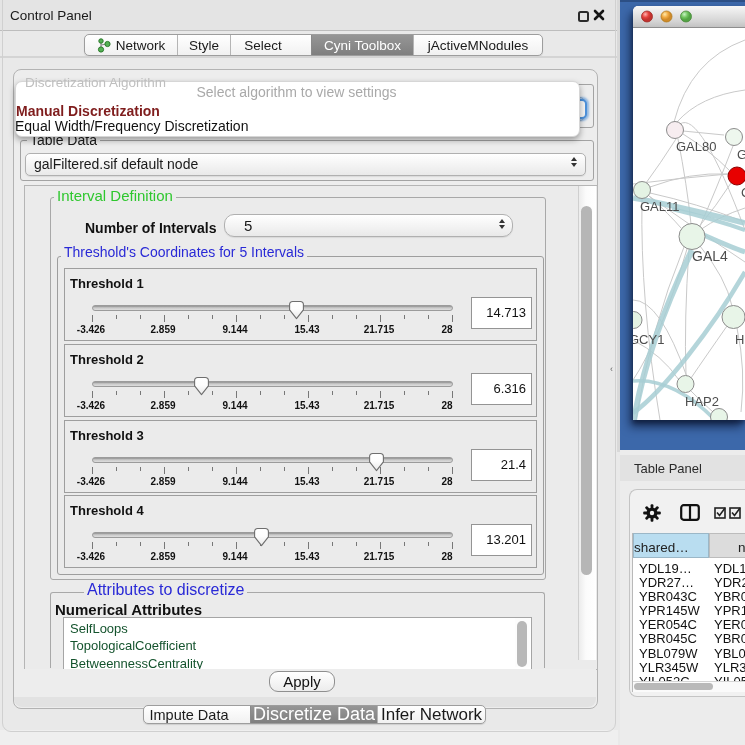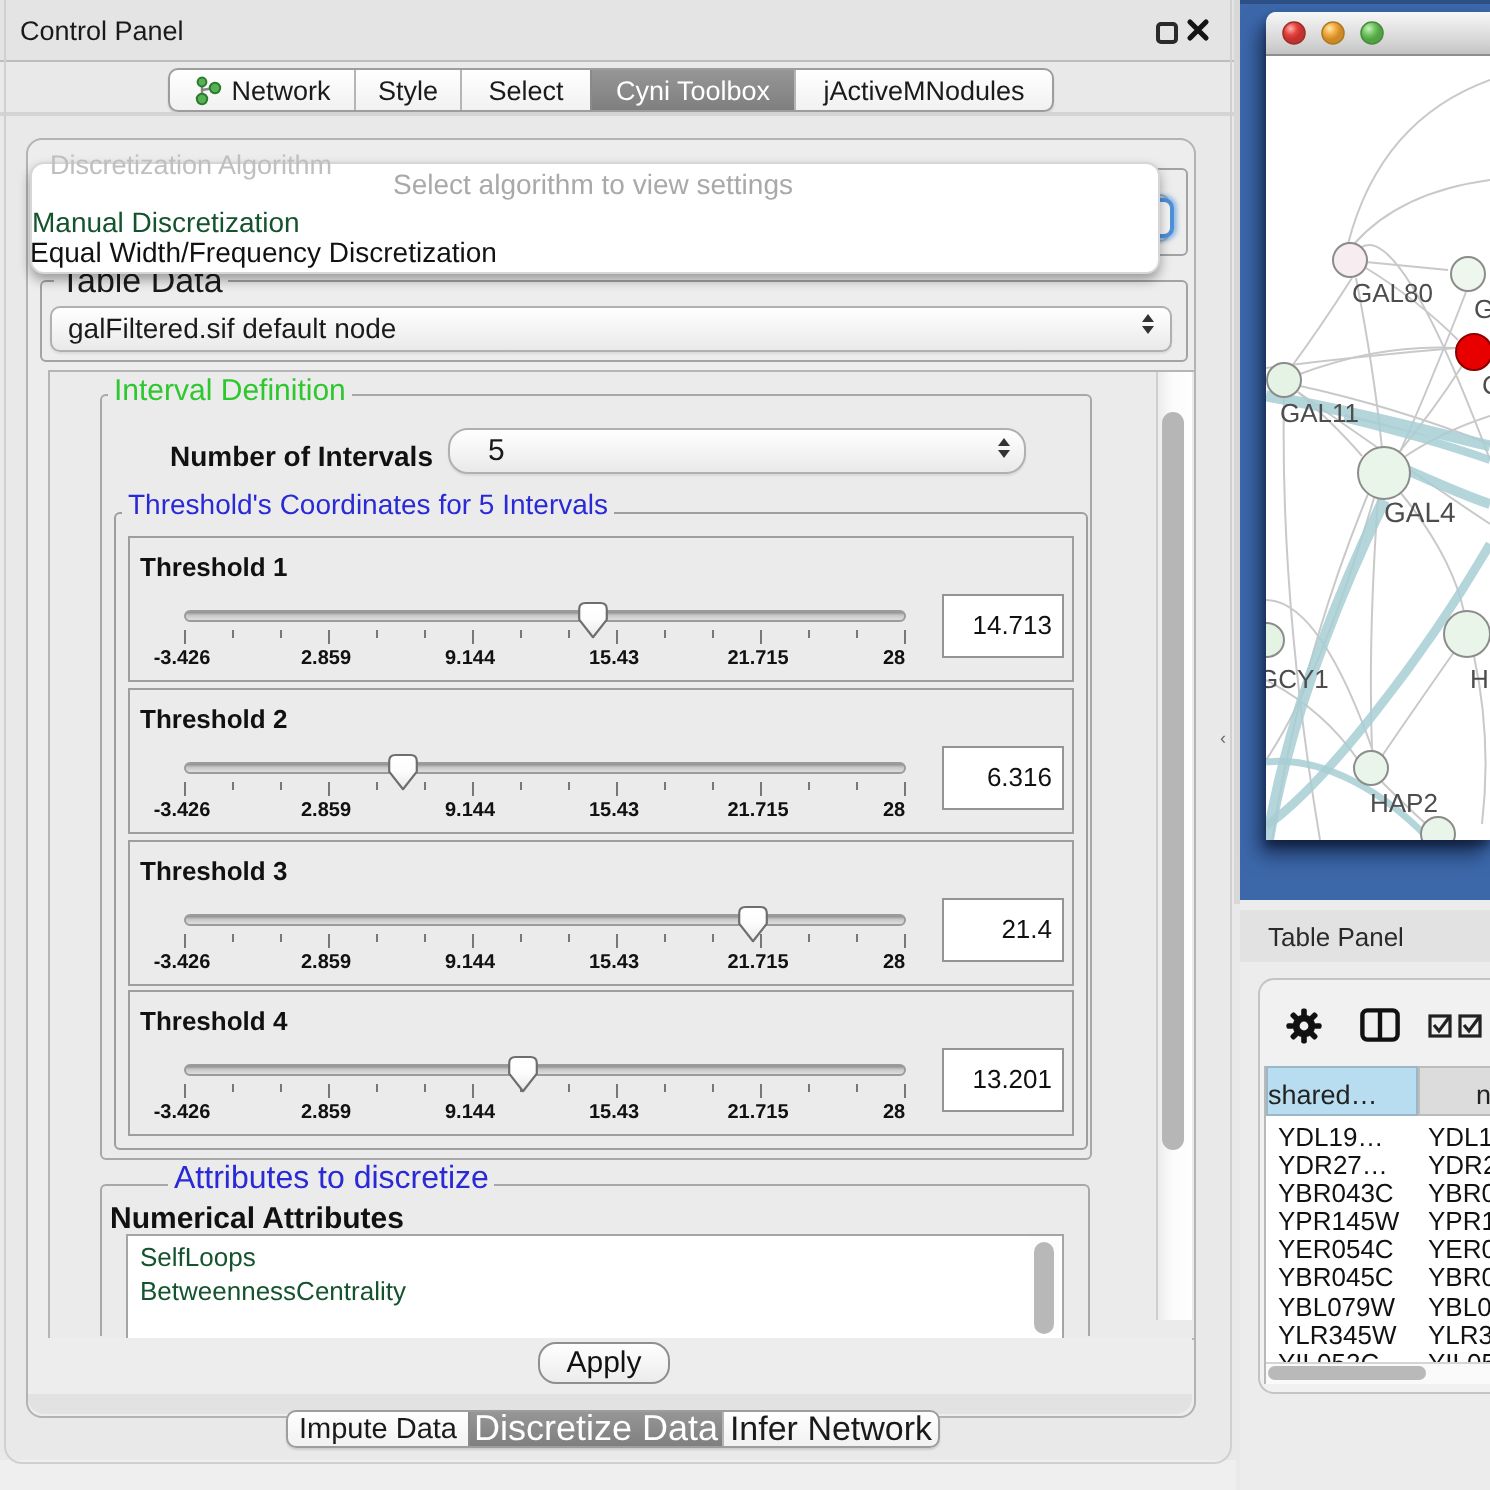--- a/index.html
+++ b/index.html
@@ -11,21 +11,21 @@
  border:1px solid #b0b0b0;border-radius:5px;box-shadow:0 1px 1px rgba(0,0,0,.08);}
 .combotext{position:absolute;font-size:13px;color:#1a1a1a;}
 .arrows{position:absolute;display:flex;flex-direction:column;align-items:center;gap:2px;}
 .tup{width:0;height:0;border-left:3.5px solid transparent;border-right:3.5px solid transparent;border-bottom:4.5px solid #333;}
 .tdn{width:0;height:0;border-left:3.5px solid transparent;border-right:3.5px solid transparent;border-top:4.5px solid #333;}
 .seg{position:absolute;display:flex;height:20px;border:1px solid #9d9d9d;border-radius:5px;
  background:linear-gradient(180deg,#ffffff,#f1f1f1);overflow:hidden;box-shadow:0 1px 1px rgba(0,0,0,.12);}
 .seg>div{display:flex;align-items:center;justify-content:center;font-size:13.5px;color:#1a1a1a;
  border-left:1px solid #b5b5b5;white-space:nowrap;}
 .seg>div:first-child{border-left:none;}
-.seg>div.sel{background:linear-gradient(180deg,#969696,#7f7f7f);color:#fff;border-left-color:#8a8a8a;}
+.seg>div.sel{background:linear-gradient(180deg,#969696,#7f7f7f);color:#fff;border-left-color:#8a8a8a;margin-left:16px;}
 .tbox{position:absolute;left:64px;width:471px;height:71px;border:1px solid #9e9e9e;background:#ebebeb;}
 .tlab{position:absolute;left:5px;top:7px;font-size:13px;font-weight:bold;color:#111;}
 .track{position:absolute;left:27px;width:359px;height:4px;top:36px;border-radius:3px;
  background:linear-gradient(180deg,#8f8f8f,#c9c9c9 45%,#dedede);border:1px solid #9b9b9b;}
 .ticks1{position:absolute;left:27px;width:361px;height:4px;top:46px;
  background:repeating-linear-gradient(90deg,#777 0,#777 1px,transparent 1px,transparent 24px);}
 .ticks2{position:absolute;left:27px;width:361px;height:7px;top:46px;
  background:repeating-linear-gradient(90deg,#777 0,#777 1px,transparent 1px,transparent 72px);}
 .slab{position:absolute;top:55px;width:60px;text-align:center;font-size:10px;font-weight:bold;color:#111;}
 .vbox{position:absolute;left:406px;top:28px;width:54px;height:30px;background:#fff;
@@ -60,31 +60,31 @@
 <div class="abs" style="left:0;top:56px;width:620px;height:2px;background:#d4d4d4;"></div>
 
 <div class="abs" style="left:13px;top:69px;width:583px;height:638px;background:#ededed;border:1px solid #b3b3b3;border-radius:8px;"></div>
 
 <div class="gbox" style="left:19px;top:84px;width:573px;height:42px;"></div>
 
 <div class="combo" style="left:25px;top:97px;width:558px;height:22px;"></div>
 <div class="abs" style="left:570px;top:99px;width:13px;height:16px;border:2.5px solid #4d90d9;border-radius:5px;box-shadow:0 0 2px 1.5px rgba(77,144,217,.55);background:#f5f5f5;"></div>
 
 <div class="gbox" style="left:20px;top:140px;width:572px;height:39px;"></div>
-<div class="glabel" style="left:27px;top:134px;font-size:17px;color:#1a1a1a;">Table Data</div>
+<div class="glabel" style="left:27px;top:134px;font-size:14px;color:#1a1a1a;">Table Data</div>
 <div class="combo" style="left:25px;top:153px;width:559px;height:21px;"></div>
 <div class="combotext" style="left:34px;top:156px;font-size:14px;">galFiltered.sif default node</div>
 <div class="arrows" style="left:571px;top:157px;">
     <div class="tup" style="border-left-width:3.5px;border-right-width:3.5px;"></div>
     <div class="tdn" style="border-left-width:3.5px;border-right-width:3.5px;"></div>
   </div>
 
 <div class="abs" style="left:15px;top:81px;width:563px;height:54px;background:#fff;border-radius:7px;border:1px solid #d6d6d6;box-shadow:0 3px 6px rgba(0,0,0,.35);"></div>
 <div class="abs" style="left:15px;top:84px;width:563px;text-align:center;font-size:14px;color:#a9a9a9;">Select algorithm to view settings</div>
-<div class="abs" style="left:16px;top:103px;font-size:14px;font-weight:normal;color:#14532d;">Manual Discretization</div>
+<div class="abs" style="left:16px;top:103px;font-size:14px;font-weight:bold;color:#7f1d1d;">Manual Discretization</div>
 <div class="abs" style="left:15px;top:118px;font-size:14px;color:#111;">Equal Width/Frequency Discretization</div>
 <div class="abs" style="left:25px;top:75px;font-size:13.5px;color:#bfbfbf;">Discretization Algorithm</div>
 
 <div class="abs" style="left:24px;top:185px;width:572px;height:483px;border:1px solid #b5b5b5;background:#ebebeb;"></div>
 
 <div class="abs" style="left:578px;top:186px;width:17px;height:474px;background:linear-gradient(90deg,#ececec,#fbfbfb 40%,#ffffff);border-left:1px solid #cfcfcf;"></div>
 <div class="abs" style="left:581px;top:206px;width:11px;height:369px;background:#b6b6b6;border-radius:6px;"></div>
 
 <div class="gbox" style="left:50px;top:197px;width:494px;height:381px;border-color:#a8a8a8;background:#ebebeb;"></div>
 <div class="glabel" style="left:54px;top:189px;font-size:15px;color:#2ec72e;background:#ebebeb;">Interval Definition</div>
@@ -190,20 +190,21 @@
       </defs>
 <path d="M1.6,9.8 L1.6,4.6 Q1.6,1.5 4.8,1.5 L12.2,1.5 Q15.4,1.5 15.4,4.6 L15.4,9.8 L8.5,18.6 Z" fill="url(#thg3)" stroke="#6e6e6e" stroke-width="1.1" stroke-linejoin="round"></path>
 </svg>
   </div>
 
 <div class="gbox" style="left:50px;top:592px;width:493px;height:75px;border-color:#a8a8a8;border-bottom:none;border-radius:3px 3px 0 0;"></div>
 <div class="glabel" style="left:54px;top:583px;font-size:16px;color:#2929d6;background:#ebebeb;margin-left:30px;">Attributes to discretize</div>
 <div class="abs" style="left:55px;top:601px;font-size:15px;font-weight:bold;color:#111;">Numerical Attributes</div>
 <div class="abs" style="left:63px;top:617px;width:467px;height:51px;background:#fff;border:1px solid #a5a5a5;overflow:hidden;">
   <div class="litem" style="margin-top:2px;">SelfLoops</div>
+  <div class="litem">TopologicalCoefficient</div>
   <div class="litem">BetweennessCentrality</div>
 </div>
 <div class="abs" style="left:515px;top:618px;width:15px;height:49px;background:#fdfdfd;"></div>
 <div class="abs" style="left:517px;top:621px;width:10px;height:46px;background:#b8b8b8;border-radius:5px;"></div>
 
 <div class="abs" style="left:14px;top:669px;width:582px;height:28px;background:#ededed;"></div>
 <div class="abs" style="left:14px;top:697px;width:582px;height:10px;background:#e2e2e2;border-radius:0 0 8px 8px;"></div>
 <div class="abs" style="left:269px;top:671px;width:64px;height:19px;background:linear-gradient(180deg,#ffffff,#ececec);border:1px solid #8f8f8f;border-radius:9px;text-align:center;font-size:15px;color:#111;line-height:19px;">Apply</div>
 
 <div class="seg" style="left:143px;top:705px;height:17px;">

